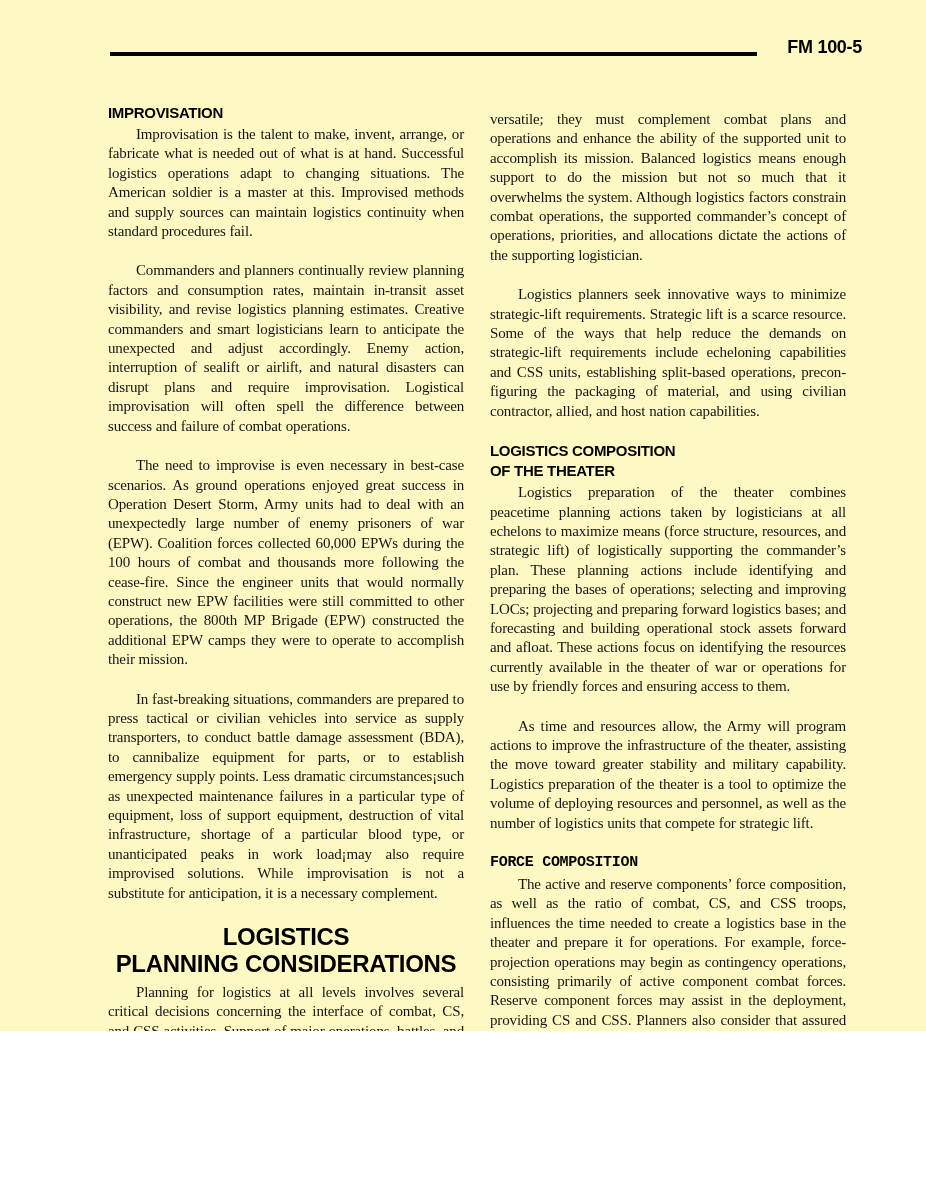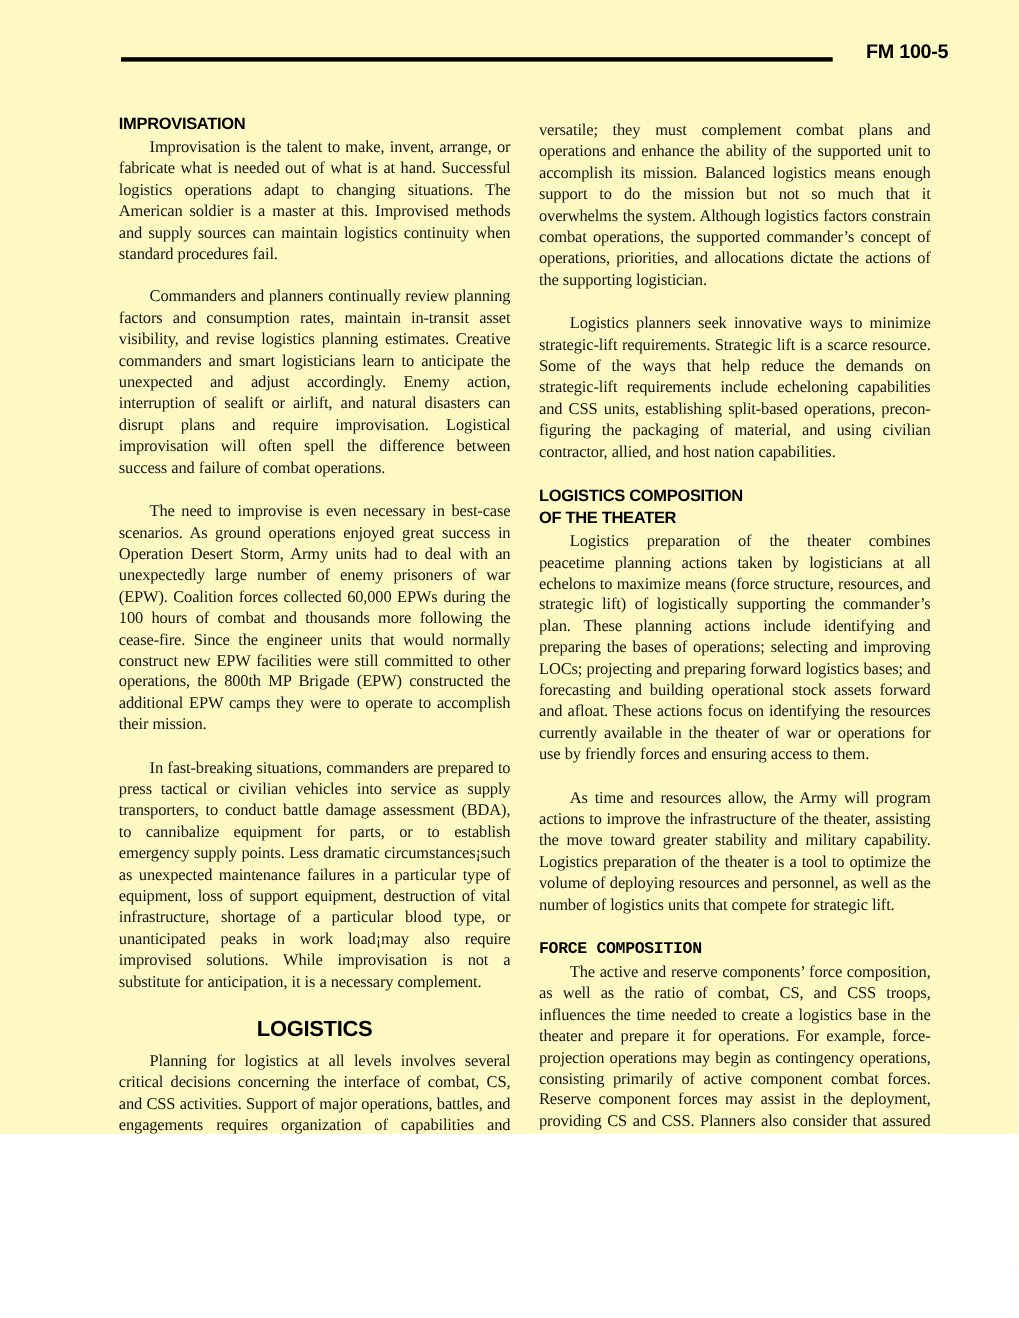--- a/index.html
+++ b/index.html
@@ -63,21 +63,21 @@
     font-size: 15px;
     line-height: 20px;
     letter-spacing: -0.3px;
     color: #000000;
   }
   .section-heading.spaced-top { margin-top: 11px; font-family: Liberation Mono, monospace; }
   .major-heading {
     margin: 2px 0 6px 0;
     font-family: "Liberation Sans", sans-serif;
     font-weight: bold;
-    font-size: 20px;
+    font-size: 24px;
     line-height: 27px;
     letter-spacing: -0.3px;
     text-align: center;
     color: #000000;
   }
   .page-number {
     position: absolute;
     left: 800px;
     top: 1088px;
     font-size: 16px;
@@ -93,21 +93,21 @@
   <div class="header-rule"></div>
   <div class="header-doc-id">FM 100-5</div>
 
   <div class="col col-left">
     <h2 class="section-heading">IMPROVISATION</h2>
     <p class="body-para">Improvisation is the talent to make, invent, arrange, or fabricate what is needed out of what is at hand. Successful logistics operations adapt to changing situations. The American soldier is a master at this. Improvised methods and supply sources can maintain logistics continuity when standard procedures fail.</p>
     <p class="body-para">Commanders and planners continually review planning factors and consumption rates, maintain in-transit asset visibility, and revise logistics planning estimates. Creative commanders and smart logisticians learn to anticipate the unexpected and adjust accordingly. Enemy action, interruption of sealift or airlift, and natural disasters can disrupt plans and require improvisation. Logistical improvisation will often spell the difference between success and failure of combat operations.</p>
     <p class="body-para">The need to improvise is even necessary in best-case scenarios. As ground operations enjoyed great success in Operation Desert Storm, Army units had to deal with an unexpectedly large number of enemy prisoners of war (EPW). Coalition forces collected 60,000 EPWs during the 100 hours of combat and thousands more following the cease-fire. Since the engineer units that would normally construct new EPW facilities were still committed to other operations, the 800th MP Brigade (EPW) constructed the additional EPW camps they were to operate to accomplish their mission.</p>
     <p class="body-para">In fast-breaking situations, commanders are prepared to press tactical or civilian vehicles into service as supply transporters, to conduct battle damage assessment (BDA), to cannibalize equipment for parts, or to establish emergency supply points. Less dramatic circumstances¡such as unexpected maintenance failures in a particular type of equipment, loss of support equipment, destruction of vital infrastructure, shortage of a particular blood type, or unanticipated peaks in work load¡may also require improvised solutions. While improvisation is not a substitute for anticipation, it is a necessary complement.</p>
 
-    <h1 class="major-heading"><span>LOGISTICS</span><br></h1>
+    <h1 class="major-heading"><span>LOGISTICS</span><br><span>PLANNING CONSIDERATIONS</span></h1>
     <p class="body-para last">Planning for logistics at all levels involves several critical decisions concerning the interface of combat, CS, and CSS activities. Support of major operations, battles, and engagements requires organization of capabilities and resources into an overall logistics concept.  Logistics planning and operations must be</p>
   </div>
 
   <div class="col col-right">
     <p class="body-para no-indent">versatile;  they must complement combat plans and operations and enhance the ability of the supported unit to accomplish its mission.  Balanced logistics means enough support to do the mission but not so much that it overwhelms the system. Although logistics factors constrain combat operations, the supported commander’s concept of operations, priorities, and allocations dictate the actions of the supporting logistician.</p>
     <p class="body-para">Logistics planners seek innovative ways to minimize strategic-lift requirements.  Strategic lift is a scarce resource.  Some of the ways that help reduce the demands on strategic-lift requirements include echeloning capabilities and CSS units, establishing split-based operations, precon-figuring the packaging of material, and using civilian contractor, allied, and host nation capabilities.</p>
 
     <h2 class="section-heading"><span>LOGISTICS COMPOSITION</span><br><span>OF THE THEATER</span></h2>
     <p class="body-para">Logistics preparation of the theater combines peacetime planning actions taken by logisticians at all echelons to maximize means (force structure, resources, and strategic lift) of logistically supporting the commander’s plan.  These planning actions include identifying and preparing the bases of operations; selecting and improving LOCs; projecting and preparing forward logistics bases; and forecasting and building operational stock assets forward and afloat.  These actions focus on identifying the resources currently available in the theater of war or operations for use by friendly forces and ensuring access to them.</p>
     <p class="body-para">As time and resources allow, the Army will program actions to improve the infrastructure of the theater, assisting the move toward greater stability and military capability.  Logistics preparation of the theater is a tool to optimize the volume of deploying resources and personnel, as well as the number of logistics units that compete for strategic lift.</p>

